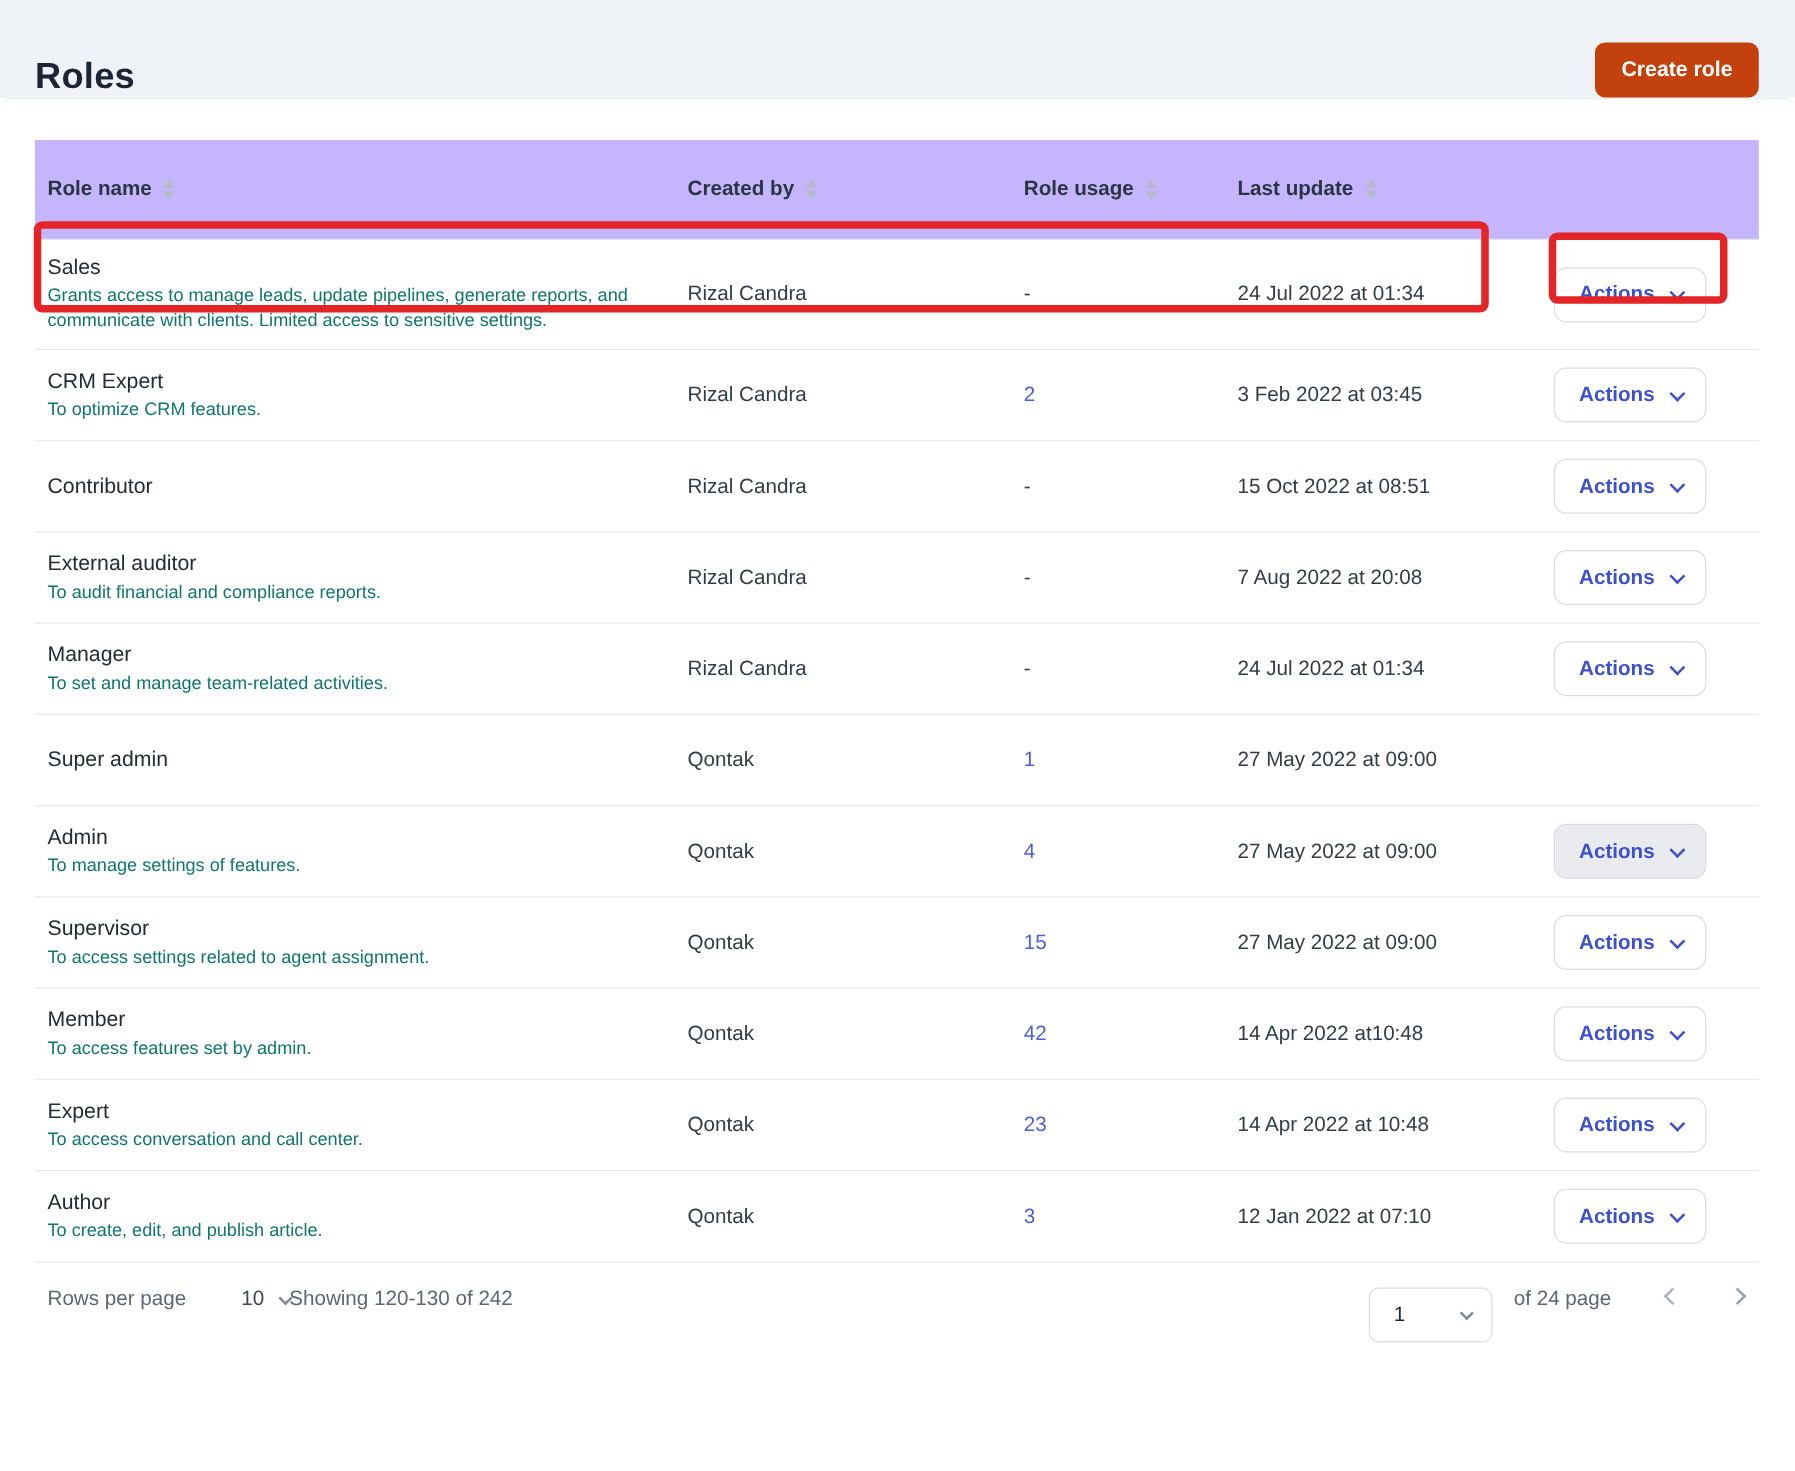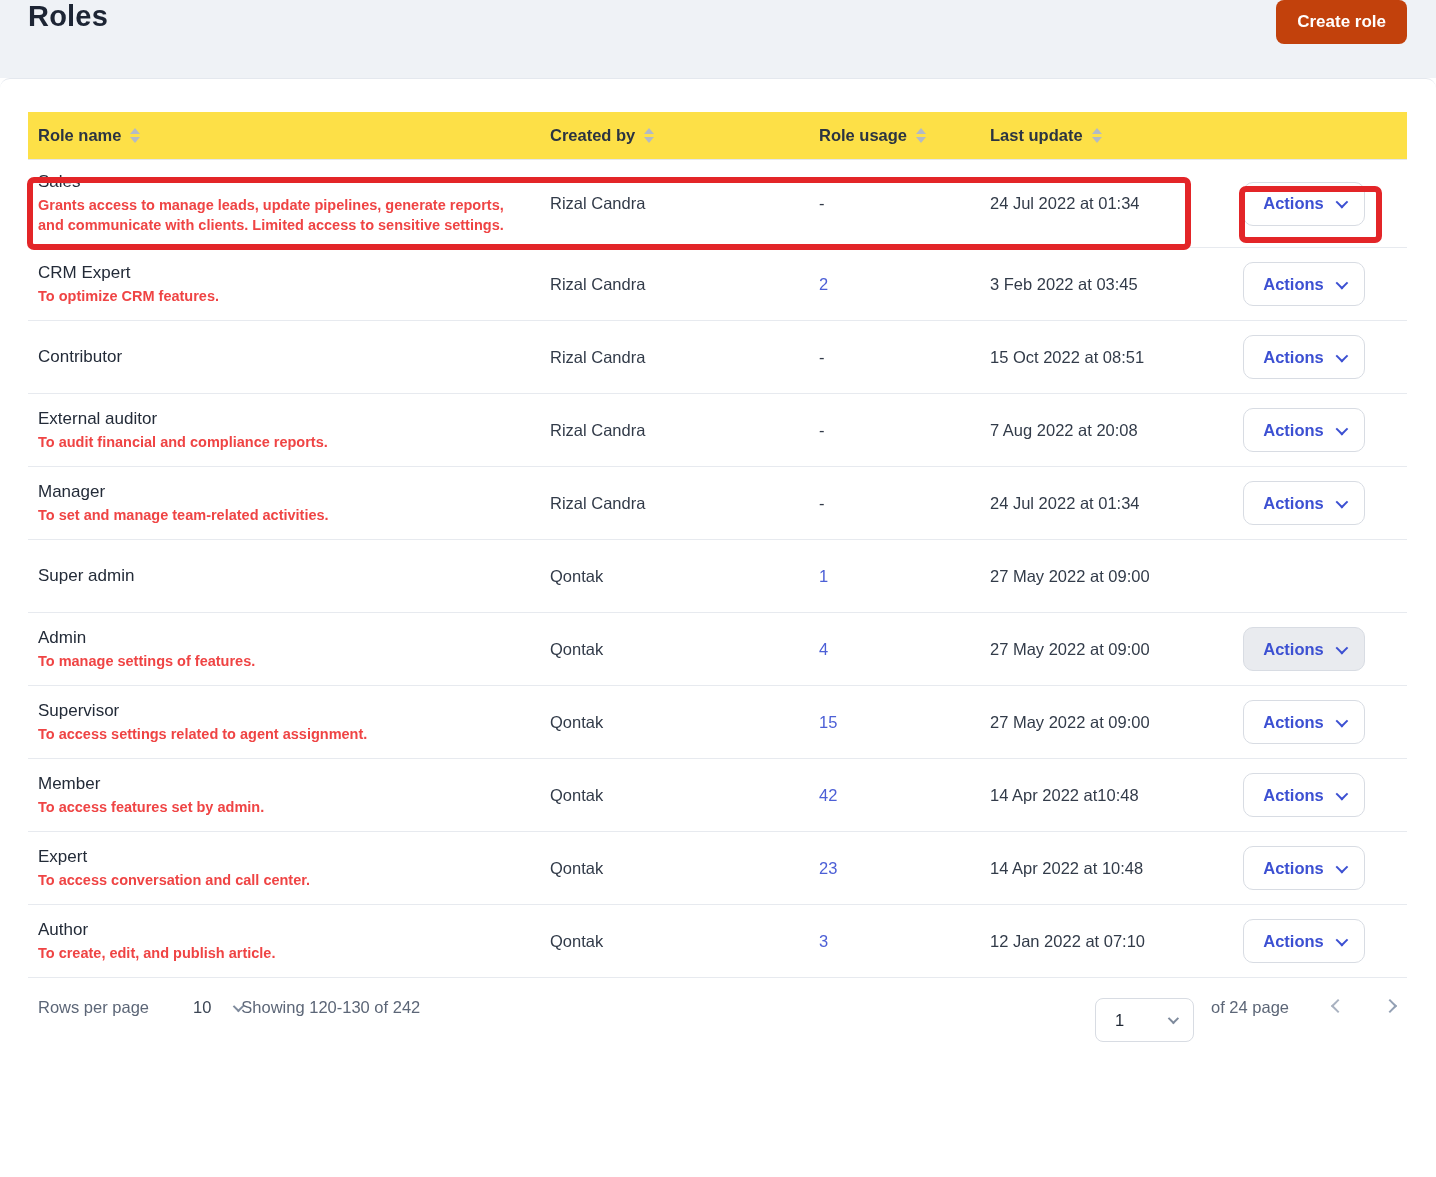--- a/index.html
+++ b/index.html
@@ -1,66 +1,66 @@
 <!DOCTYPE html>
 <html><head>
 <meta charset="utf-8">
 <style>
   * { margin:0; padding:0; box-sizing:border-box; }
   html,body { width:1436px; height:1177px; background:#fff;
     font-family:"Liberation Sans", sans-serif; position:relative; }
 
   
-  .topbar { height:78px; background:#eff2f6; display:flex; align-items:flex-start;
+  .topbar { height:78px; background:#eff2f6; display:flex; align-items:flex-end;
     justify-content:space-between; padding:0 29px 0 28px; }
   .page-title { font-size:29px; font-weight:700; color:#1d2534; letter-spacing:.2px; }
   .create-btn { background:#c2410c; color:#fff; border:none; border-radius:8px;
     height:44px; padding:0 21px; font-size:17px; font-weight:600; cursor:pointer;
     font-family:inherit; }
 
   
   .card { background:#fff; border-top:1px solid #e4e8ee; border-radius:10px 10px 0 0;
     padding:33px 29px 0 28px; }
 
   
   .tbl { width:100%; }
   .trow { display:grid; grid-template-columns:512px 269px 171px 250px 1fr;
     align-items:center; }
-  .thead { background:#fde047; height:48px; border-bottom:1px solid #e3e7ed; }
+  .thead { background:#c4b5fd; height:80px; border-bottom:1px solid #e3e7ed; }
   .th { display:flex; align-items:center; gap:9px; padding-left:10px;
     font-size:16.5px; font-weight:700; color:#2b3442; }
   .sort { display:inline-flex; flex-direction:column; gap:3px; cursor:pointer; }
   .sort i { display:block; width:0; height:0; border-left:5px solid transparent;
     border-right:5px solid transparent; }
   .sort .up { border-bottom:6px solid #b3bac6; }
   .sort .dn { border-top:6px solid #b3bac6; }
 
   .brow { min-height:73px; border-bottom:1px solid #e7eaef; }
   .brow.tall { min-height:76px; }
   .cell { padding-left:10px; font-size:16.5px; color:#323b49; }
   .name-cell { display:flex; flex-direction:column; justify-content:center; gap:3px;
     padding:12px 20px 12px 10px; }
   .rname { font-size:17px; color:#232b38; }
-  .rdesc { font-size:14.5px; color:#ef4444; line-height:1.38;font-weight:bold; }
+  .rdesc { font-size:14.5px; color:#0f766e; line-height:1.38; }
   .rdesc:empty { display:none; }
   .usage[data-kind="link"] { color:#4c5fd6; cursor:pointer; }
   .actions-cell { display:flex; justify-content:center; padding-right:29px; }
   .act-btn { display:inline-flex; align-items:center; gap:12px; height:44px;
     padding:0 19px; background:#fff; border:1px solid #d8dce3; border-radius:10px;
     font-size:16.5px; font-weight:600; color:#3c50d2; cursor:pointer;
     font-family:inherit; }
   .act-btn[data-variant="pressed"] { background:#e9ebef; }
   .chev { display:inline-block; width:9px; height:9px; border-right:2px solid currentColor;
     border-bottom:2px solid currentColor; transform:rotate(45deg) translateY(-2px); }
 
   
   .pager { display:flex; align-items:flex-start; height:44px; margin:20px 29px 0 28px;
     color:#5c6677; font-size:16.5px; }
   .rpp-label { padding-left:10px; }
-  .rpp-value { display:inline-flex; align-items:center; gap:22px; margin-left:44px;
+  .rpp-value { display:inline-flex; align-items:center; gap:12px; margin-left:44px;
     color:#3b4554; cursor:pointer; }
   .rpp-value .chev { border-color:#7e8a9c; width:8px; height:8px; }
   .showing { }
   .spacer { flex:1; }
   .page-select { display:inline-flex; align-items:center; justify-content:space-between;
     width:99px; height:44px; border:1px solid #d8dce3; border-radius:8px;
     padding:0 17px 0 19px; color:#1f2734; cursor:pointer; }
   .page-select .chev { border-color:#7e8a9c; width:8px; height:8px; }
   .of-pages { margin-left:17px; }
   .nav-arrow { background:none; border:none; font-size:15px; cursor:pointer;

